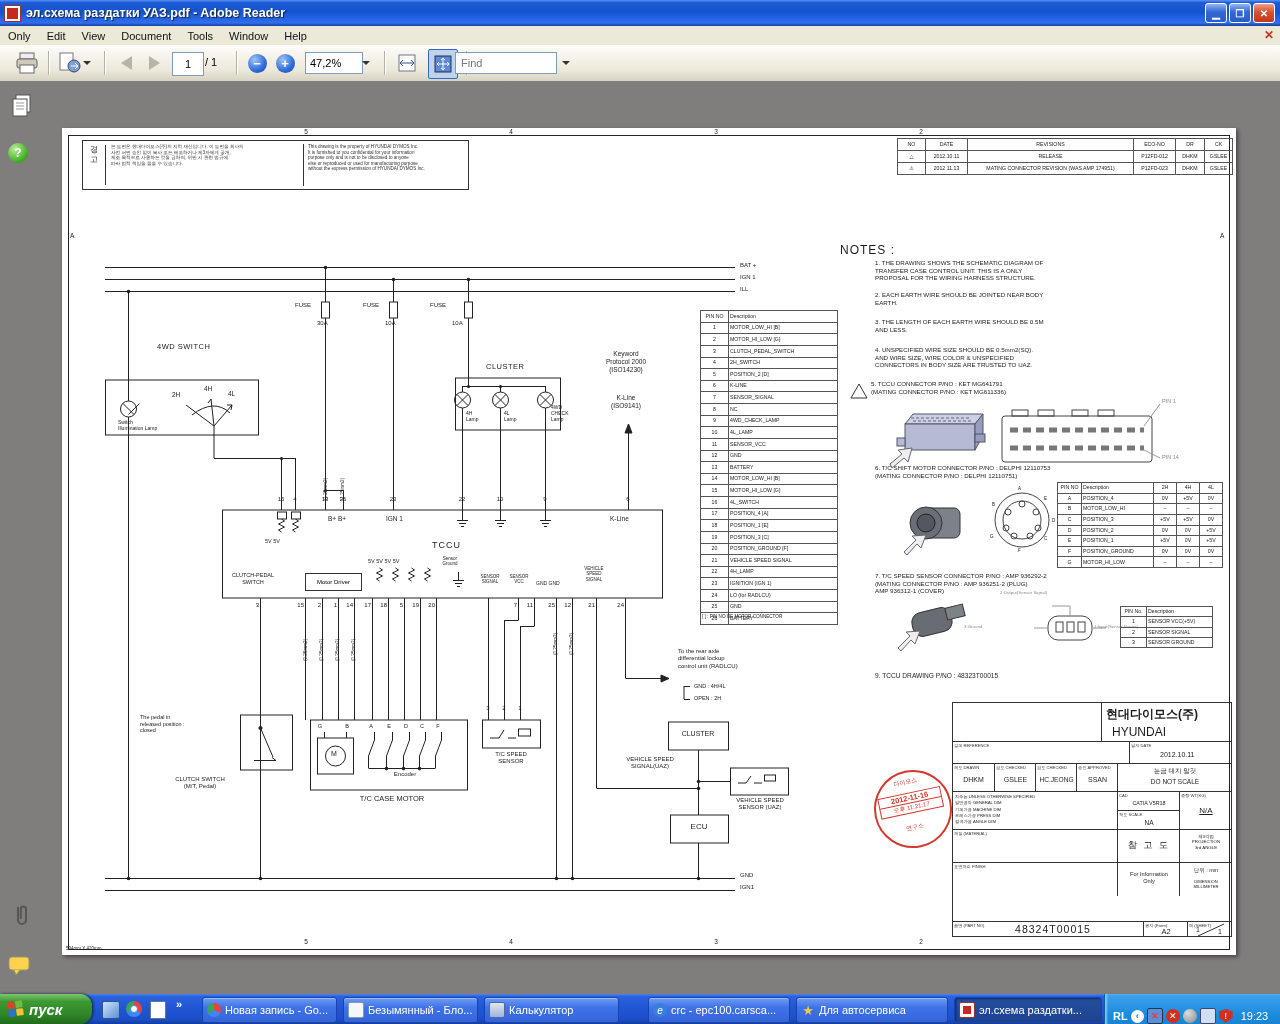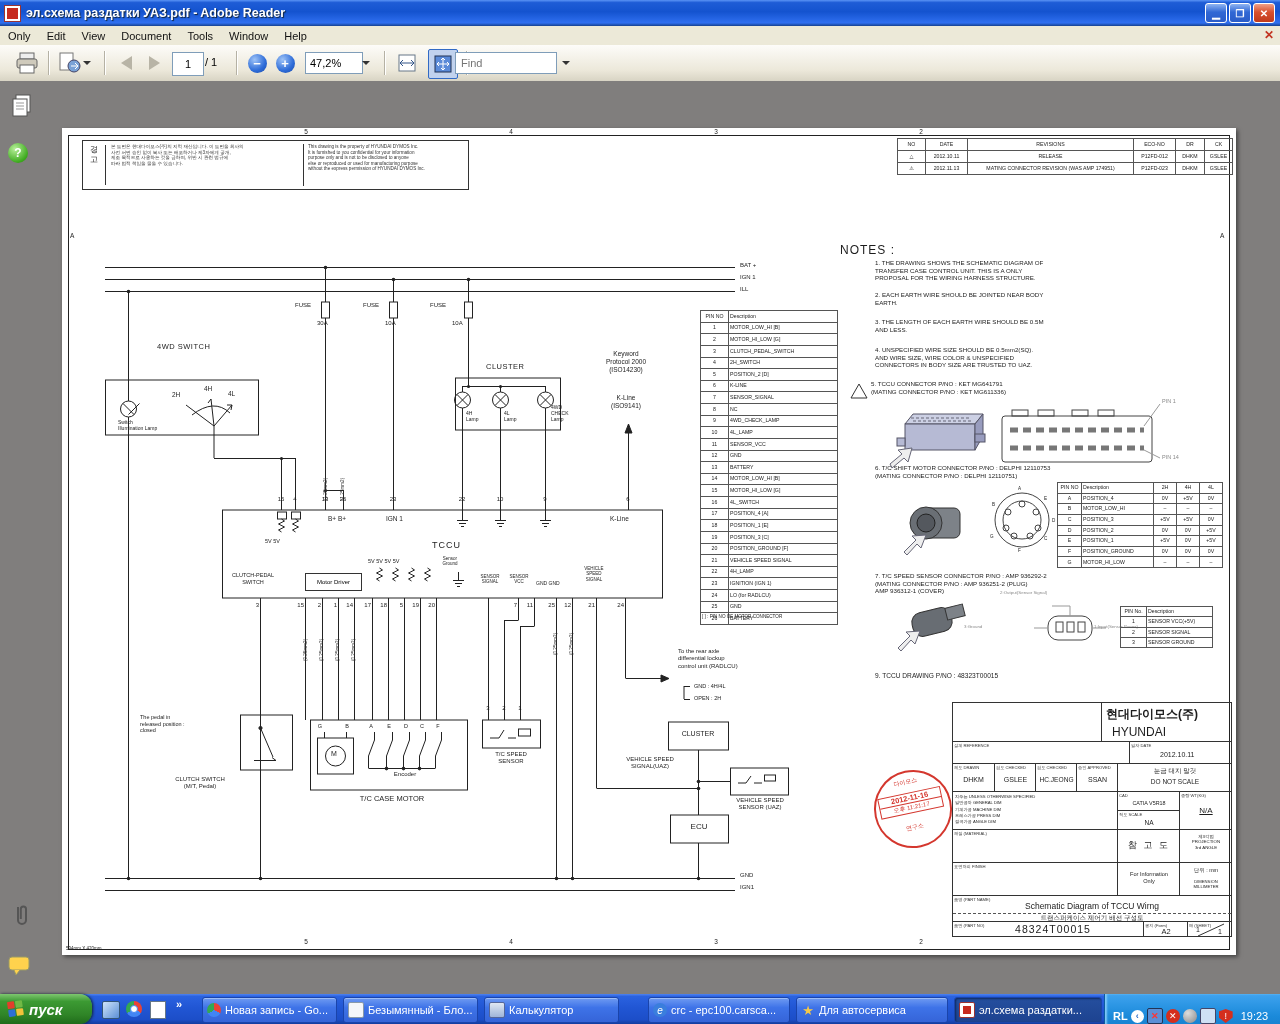--- a/index.html
+++ b/index.html
@@ -873,26 +873,20 @@
       <div class="tb-cell" style="left:164px;top:159px;width:62px;height:33px;">
         <div class="t c" style="left:0;top:8px;width:62px;font-size:5.6px;">For Information
 Only</div>
       </div>
       <div class="tb-cell" style="left:226px;top:159px;width:52px;height:33px;">
         <div class="t c" style="left:0;top:4px;width:52px;font-size:5.4px;">단위 : mm</div>
         <div class="t c" style="left:0;top:16px;width:52px;font-size:4.2px;">DIMENSION
 MILLIMETER</div>
       </div>
 
-      <div class="tb-cell" style="left:0;top:192px;width:278px;height:26px;border-left:none;">
-        <span class="tb-lbl">품명 (PART NAME)</span>
-        <div class="t c" style="left:0;top:5px;width:278px;font-size:8.5px;">Schematic Diagram of TCCU Wirng</div>
-        <div style="position:absolute;left:0;top:17px;width:278px;border-top:1px dashed #555;"></div>
-        <div class="t c" style="left:0;top:18px;width:278px;font-size:6.5px;">트랜스퍼케이스 제어기 배선 구성도</div>
-      </div>
 
       <div class="tb-cell" style="left:0;top:218px;width:190px;height:15px;border-left:none;">
         <span class="tb-lbl">품번 (PART NO)</span>
         <div class="t c" style="left:20px;top:1px;width:160px;font-size:10.5px;letter-spacing:1px;">48324T00015</div>
       </div>
       <div class="tb-cell" style="left:190px;top:218px;width:44px;height:15px;">
         <span class="tb-lbl">용지 (Form)</span>
         <div class="t c" style="left:0;top:5px;width:44px;font-size:7.5px;">A2</div>
       </div>
       <div class="tb-cell" style="left:234px;top:218px;width:44px;height:15px;">

